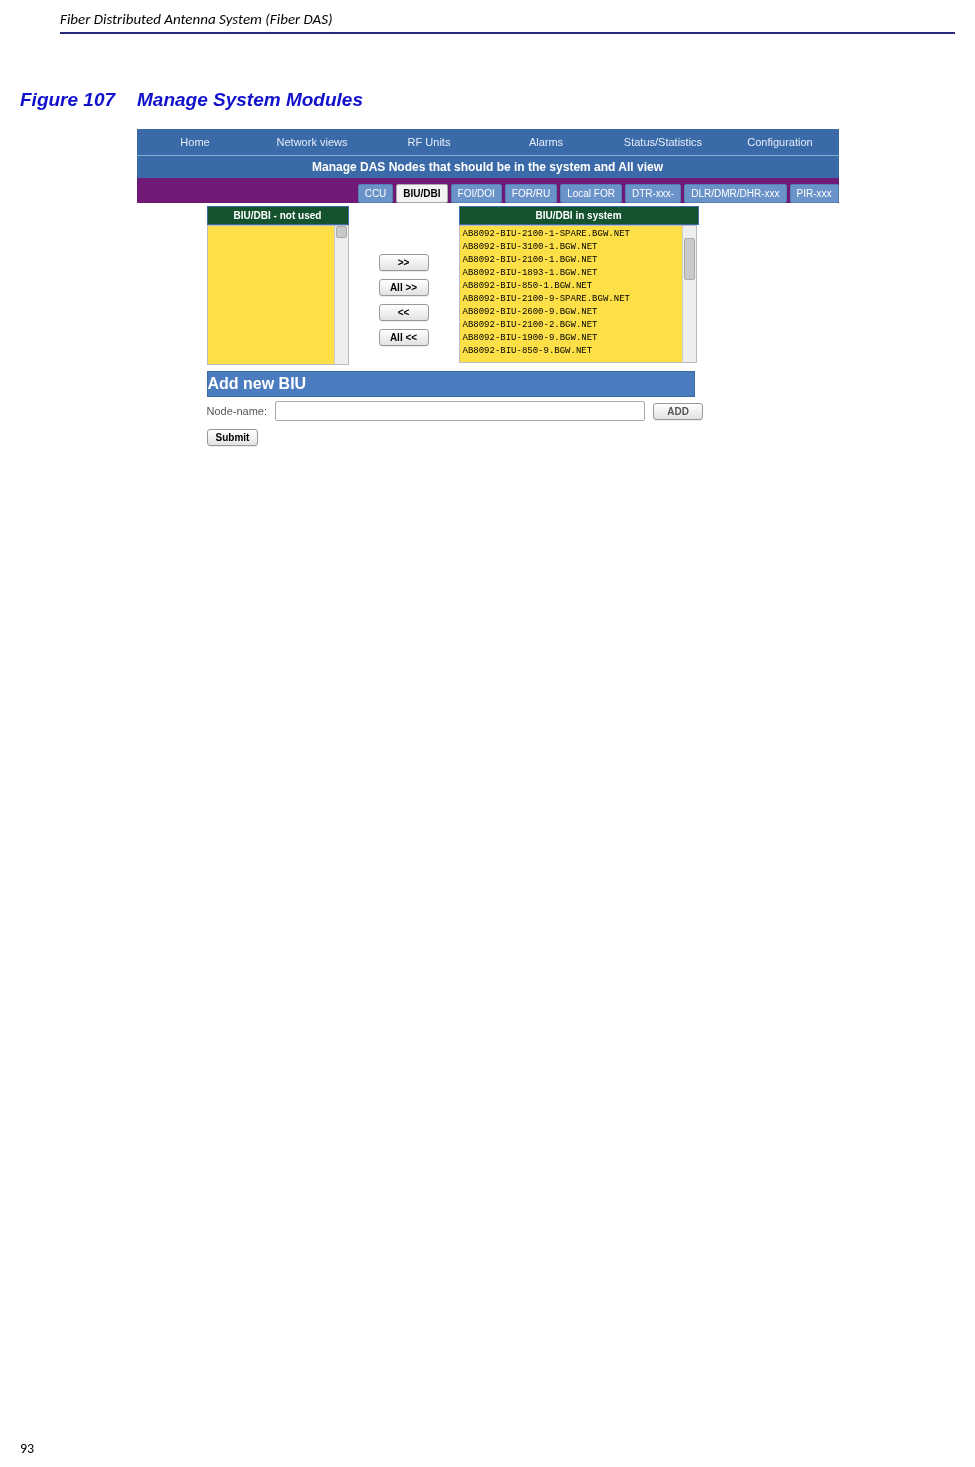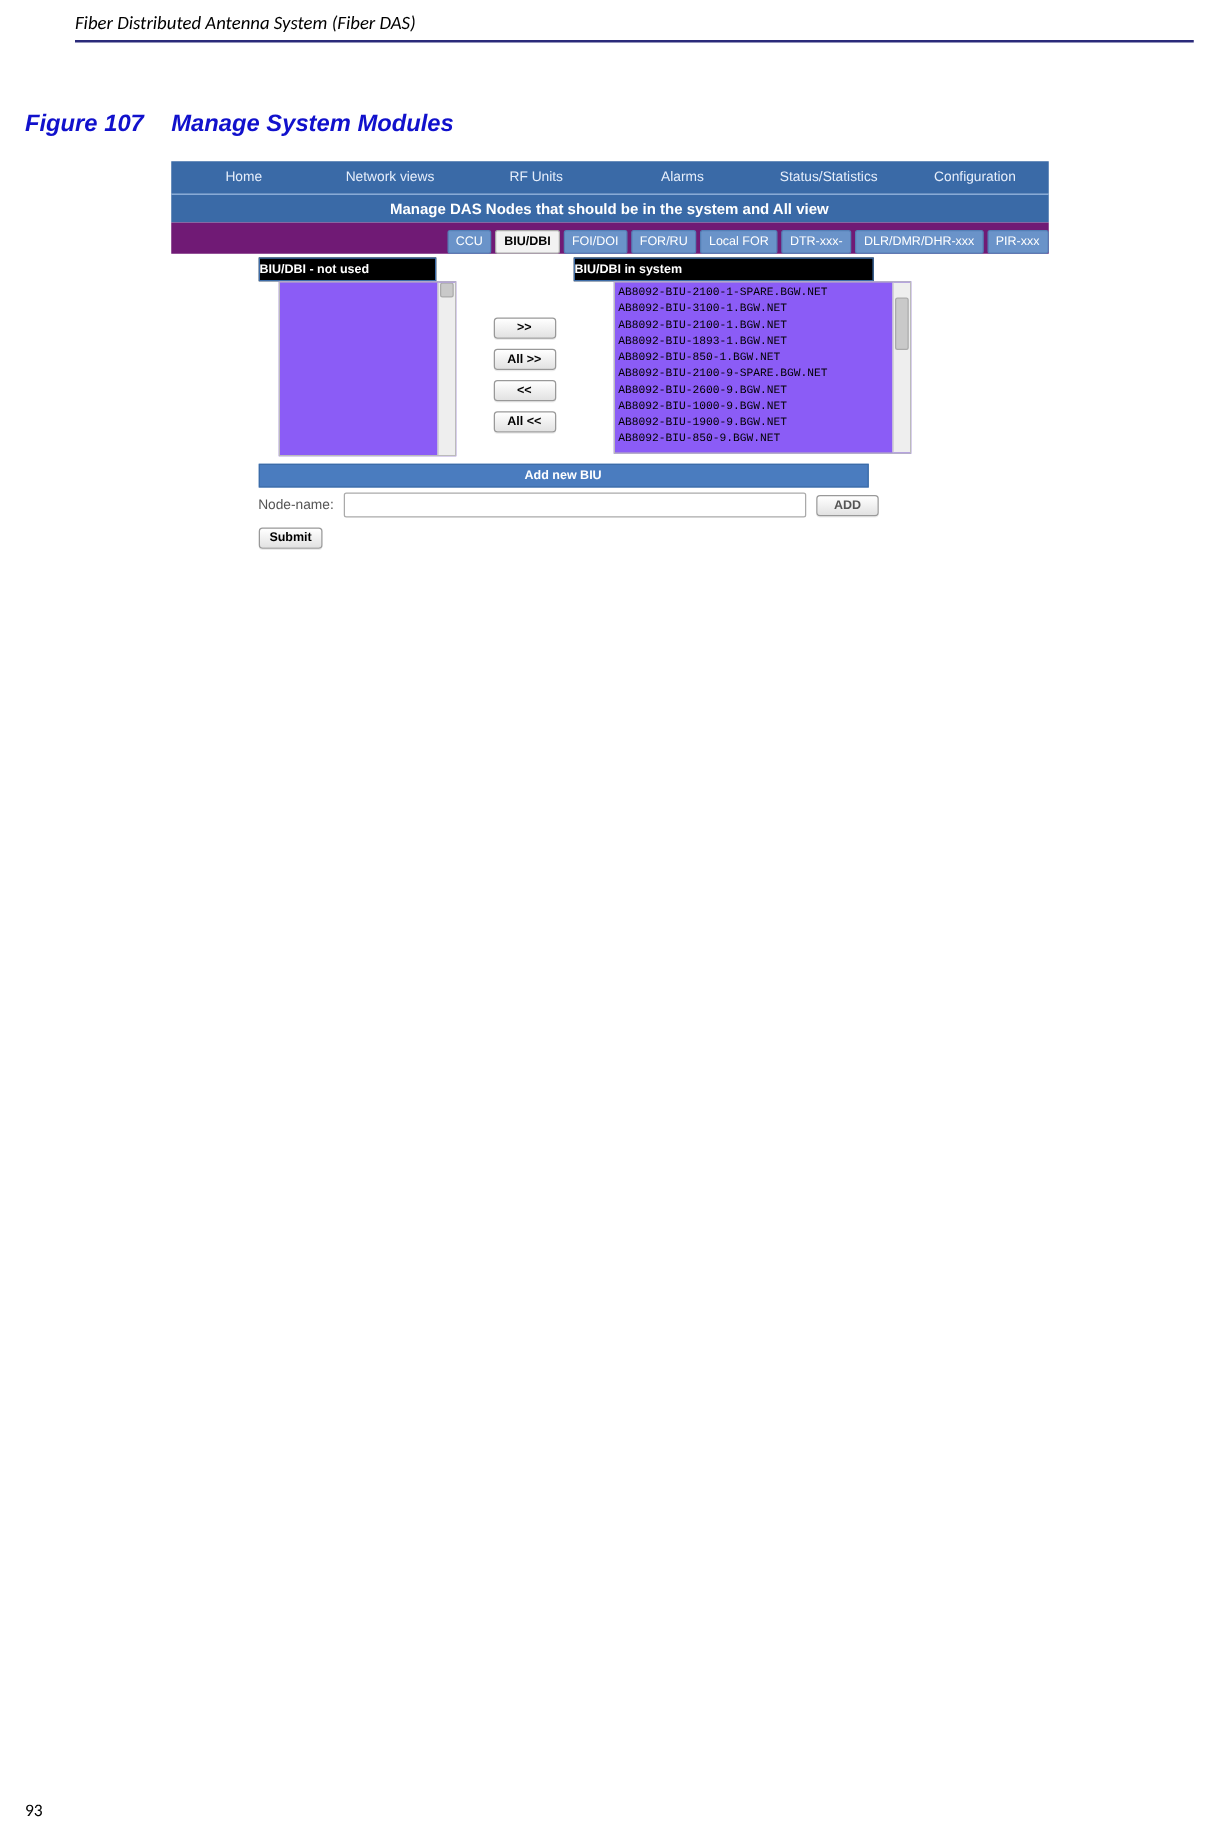--- a/index.html
+++ b/index.html
@@ -95,48 +95,47 @@
     color: #000;
     font-weight: bold;
     border: 1px solid #aaa;
   }
   .panel-headers {
     display: flex;
     margin: 3px 70px 0 70px;
     gap: 110px;
   }
   .panel-header {
-    background: #000000;
+    background: #14532d;
     color: #fff;
     font-size: 10px;
     font-weight: bold;
-    text-align: left;
+    text-align: center;
     padding: 3px 0;
     border: 1px solid #3c6ca8;
   }
   .panel-header.left-h {
     width: 140px;
   }
   .panel-header.right-h {
     width: 238px;
   }
   .lists-row {
     display: flex;
     margin: 0 70px;
     gap: 0;
   }
   .listbox {
     border: 1px solid #bbb;
     height: 138px;
     font-family: "Courier New", monospace;
     font-size: 9px;
     overflow: hidden;
-    background: #8b5cf6;
+    background: #fde047;
     position: relative;
-    margin-left: 16px;
   }
   .listbox.left {
     width: 140px;
   }
   .listbox.right {
     width: 238px;
     padding: 2px 3px;
     box-sizing: border-box;
   }
   .listbox.right .item {
@@ -182,23 +181,22 @@
     border-radius: 3px;
     background: linear-gradient(#fff, #e2e2e2);
     box-shadow: 0 1px 0 rgba(0,0,0,0.08);
     min-width: 32px;
     text-align: center;
   }
   .add-header {
     margin: 6px 70px 0 70px;
     background: #4a7cbf;
     color: #fff;
-    font-size: 10px;
-    font-weight: bold;
-    text-align: center;
+    font-size: 16px;
+    font-weight: bold;
     padding: 3px 0;
     width: 488px;
     box-sizing: border-box;
     border: 1px solid #3c6ca8;
   }
   .add-row {
     display: flex;
     align-items: center;
     margin: 4px 70px 0 70px;
     gap: 8px;
@@ -269,21 +267,21 @@
       </div>
 
       <div class="listbox right">
         <div class="item">AB8092-BIU-2100-1-SPARE.BGW.NET</div>
         <div class="item">AB8092-BIU-3100-1.BGW.NET</div>
         <div class="item">AB8092-BIU-2100-1.BGW.NET</div>
         <div class="item">AB8092-BIU-1893-1.BGW.NET</div>
         <div class="item">AB8092-BIU-850-1.BGW.NET</div>
         <div class="item">AB8092-BIU-2100-9-SPARE.BGW.NET</div>
         <div class="item">AB8092-BIU-2600-9.BGW.NET</div>
-        <div class="item">AB8092-BIU-1000-9.BGW.NET</div>
+        <div class="item">AB8092-BIU-2100-2.BGW.NET</div>
         <div class="item">AB8092-BIU-1900-9.BGW.NET</div>
         <div class="item">AB8092-BIU-850-9.BGW.NET</div>
         <div class="scrollbar-v">
             <div class="thumb"></div>
           </div>
       </div>
     </div>
 
     <div class="add-header">Add new BIU</div>
 

